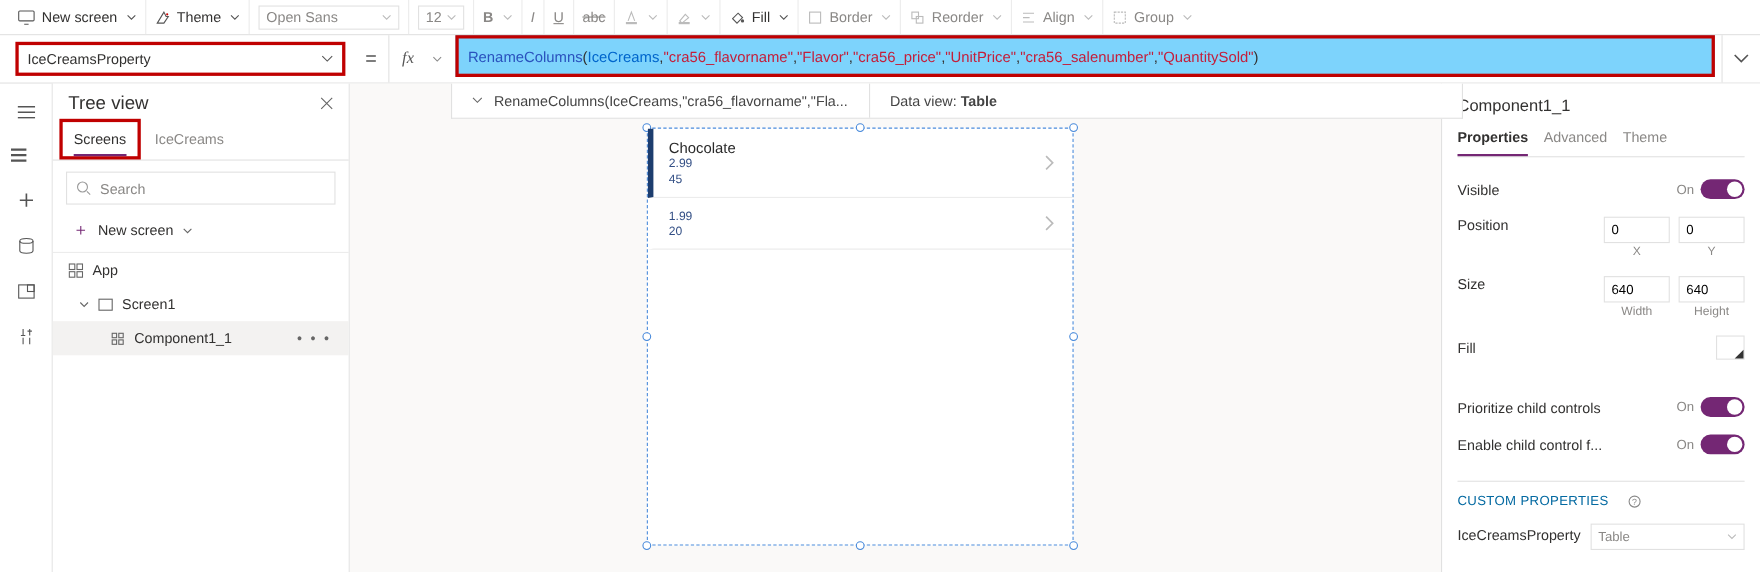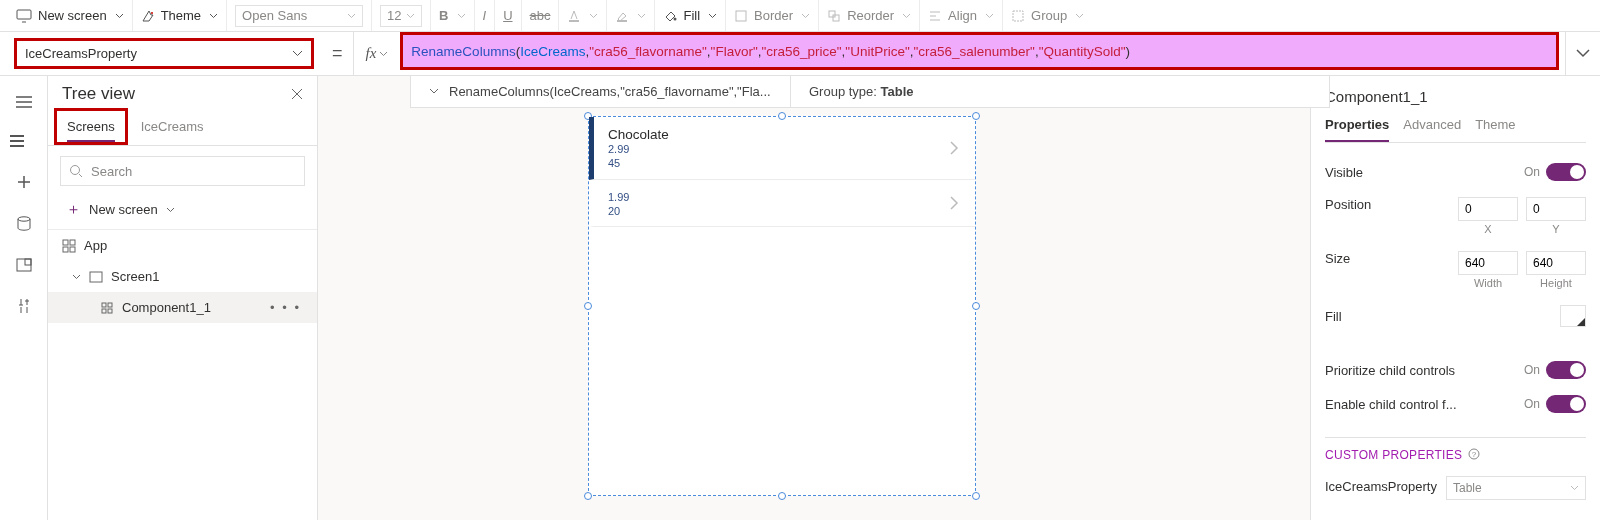--- a/index.html
+++ b/index.html
@@ -26,24 +26,24 @@
   .tb-btn.dis{color:var(--muted)}
   .caret{margin-left:2px}
   .font-name{width:128px;height:22px;border:1px solid var(--border);display:flex;align-items:center;padding:0 6px;color:var(--muted);justify-content:space-between}
   .font-size{width:42px;height:22px;border:1px solid var(--border);display:flex;align-items:center;padding:0 6px;color:var(--muted);justify-content:space-between}
   .ico{display:inline-flex;align-items:center;justify-content:center}
 
   
   .formula-row{height:44px;display:flex;align-items:stretch;border-bottom:1px solid var(--border)}
   .prop-select{width:300px;margin:6px 8px 6px 14px;border:3px solid var(--highlight);display:flex;align-items:center;padding:0 8px;justify-content:space-between;background:#fff}
   .eq{display:flex;align-items:center;padding:0 10px;color:#555;font-size:18px}
-  .fx-cap{display:flex;align-items:center;padding:0 12px;gap:3px;color:#555;border-left:1px solid var(--border)}
+  .fx-cap{display:flex;align-items:center;padding:0 12px;gap:17px;color:#555;border-left:1px solid var(--border)}
   .fx{font-style:italic;font-family:serif;font-size:15px}
   .fx-cap .caret{margin-left:0}
-  .formula-bar{flex:1;border:3px solid var(--highlight);margin:0 6px 5px 0;display:flex;align-items:center;padding:0 8px;font-family:Consolas,monospace;font-size:13.5px;background:#f0abfc}
+  .formula-bar{flex:1;border:3px solid var(--highlight);margin:0 6px 5px 0;display:flex;align-items:center;padding:0 8px;font-family:Consolas,monospace;font-size:13.5px;background:#7dd3fc}
   .fn{color:#2a52be}.id{color:var(--blue)}.str{color:var(--red)}
   .expand-right{display:flex;align-items:center;padding:0 10px;border-left:1px solid var(--border)}
 
   
   .hint-row{position:absolute;left:410px;top:76px;height:32px;display:flex;align-items:stretch;background:#fff;border:1px solid var(--border);border-top:none;z-index:20}
   .hint-cell{display:flex;align-items:center;padding:0 18px;border-right:1px solid var(--border);gap:10px;color:#444}
   .hint-cell:last-child{border-right:none}
   .hint-label{color:#444}
   .hint-label b{font-weight:600}
 
@@ -96,21 +96,21 @@
   .prow{display:flex;align-items:center;justify-content:space-between;padding:8px 0}
   .prow .lbl{color:var(--text)}
   .num-pair{display:flex;gap:8px}
   .nbox{width:60px;height:24px;border:1px solid var(--border);font-size:12px;padding:0 6px}
   .nlabel{font-size:11px;color:var(--muted);text-align:center;margin-top:2px}
   .toggle{width:40px;height:18px;border-radius:10px;background:var(--toggle-on);position:relative}
   .toggle::after{content:"";position:absolute;right:2px;top:2px;width:14px;height:14px;background:#fff;border-radius:50%}
   .onlabel{font-size:12px;color:var(--muted);margin-right:6px}
   .fillchip{width:26px;height:22px;border:1px solid var(--border);display:flex;align-items:flex-end;justify-content:flex-end}
   .fillchip .tri{width:0;height:0;border-right:8px solid #333;border-top:8px solid transparent}
-  .sect-head{font-size:12px;color:#a21caf;letter-spacing:.3px;margin-top:16px;padding-top:10px;border-top:1px solid var(--border);display:flex;align-items:flex-start;gap:6px}
+  .sect-head{font-size:12px;color:#0369a1;letter-spacing:.3px;margin-top:16px;padding-top:10px;border-top:1px solid var(--border);display:flex;align-items:flex-end;gap:18px}
   .sel-readonly{width:140px;height:24px;border:1px solid var(--border);color:var(--muted);display:flex;align-items:center;justify-content:space-between;padding:0 6px;font-size:12px;margin-top:4px}
 </style>
 </head>
 <body>
 
 <div class="top-toolbar">
   <div class="tb-group">
     <div class="tb-btn">
       <span class="ico">
         <svg width="16" height="14">
@@ -344,21 +344,21 @@
 <div class="hint-row" style="width:920px">
   <div class="hint-cell" style="width:380px">
     <span class="ico">
         <svg width="10" height="7">
           <path d="M1 1l4 4 4-4" fill="none" stroke="#666"></path>
         </svg>
       </span>
     <span>RenameColumns(IceCreams,"cra56_flavorname","Fla...</span>
   </div>
   <div class="hint-cell" style="flex:1">
-    <span class="hint-label"><span>Group type: </span><b>Table</b></span>
+    <span class="hint-label"><span>Data view: </span><b>Table</b></span>
   </div>
 </div>
 
 <div class="main">
 
   <div class="rail">
     <div class="rail-btn">
         <svg width="16" height="12">
           <path d="M0 1h16M0 6h16M0 11h16" stroke="#555" stroke-width="1.5"></path>
         </svg>

